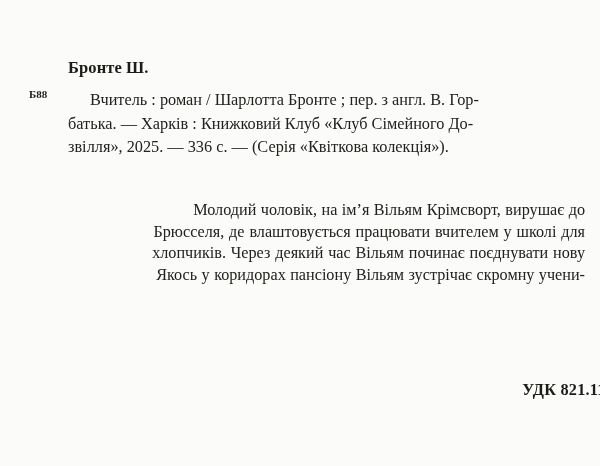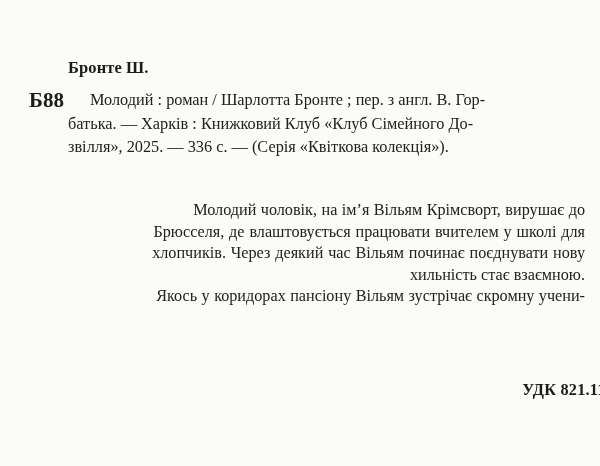--- a/index.html
+++ b/index.html
@@ -37,21 +37,21 @@
     letter-spacing: 0.1px;
     color: #1d1c19;
     white-space: nowrap;
   }
 
   
   .shelf-mark {
     position: absolute;
     left: 29px;
     top: 88px;
-    font-size: 21px;
+    font-size: 11px;
     font-weight: bold;
     color: #1d1c19;
     white-space: nowrap;
   }
 
   
   .biblio {
     position: absolute;
     left: 68px;
     top: 88px;
@@ -118,32 +118,31 @@
 </head>
 <body>
 
 <div class="page">
 
   <div class="author-line">Бронте Ш.</div>
 
   <div class="shelf-mark">Б88</div>
 
   <div class="biblio">
-    <span class="l first">Молодий : роман / Шарлотта Бронте ; пер. з англ. В. Гор-</span>
+    <span class="l first">Вчитель : роман / Шарлотта Бронте ; пер. з англ. В. Гор-</span>
     <span class="l">батька. — Харків : Книжковий Клуб «Клуб Сімейного До-</span>
     <span class="l">звілля», 2025. — 336 с. — (Серія «Квіткова колекція»).</span>
   </div>
 
 
   <div class="annotation">
     <p>
       <span class="line indent wide3">Молодий чоловік, на ім’я Вільям Крімсворт, вирушає до</span>
       <span class="line wide5">Брюсселя, де влаштовується працювати вчителем у школі для</span>
       <span class="line wide5">хлопчиків. Через деякий час Вільям починає поєднувати нову</span>
-      <span class="line">хильність стає взаємною.</span>
     </p>
     <p>
       <span class="line indent wide3">Якось у коридорах пансіону Вільям зустрічає скромну учени-</span>
     </p>
   </div>
 
   <div class="udc">УДК 821.111</div>
 
 </div>
 

